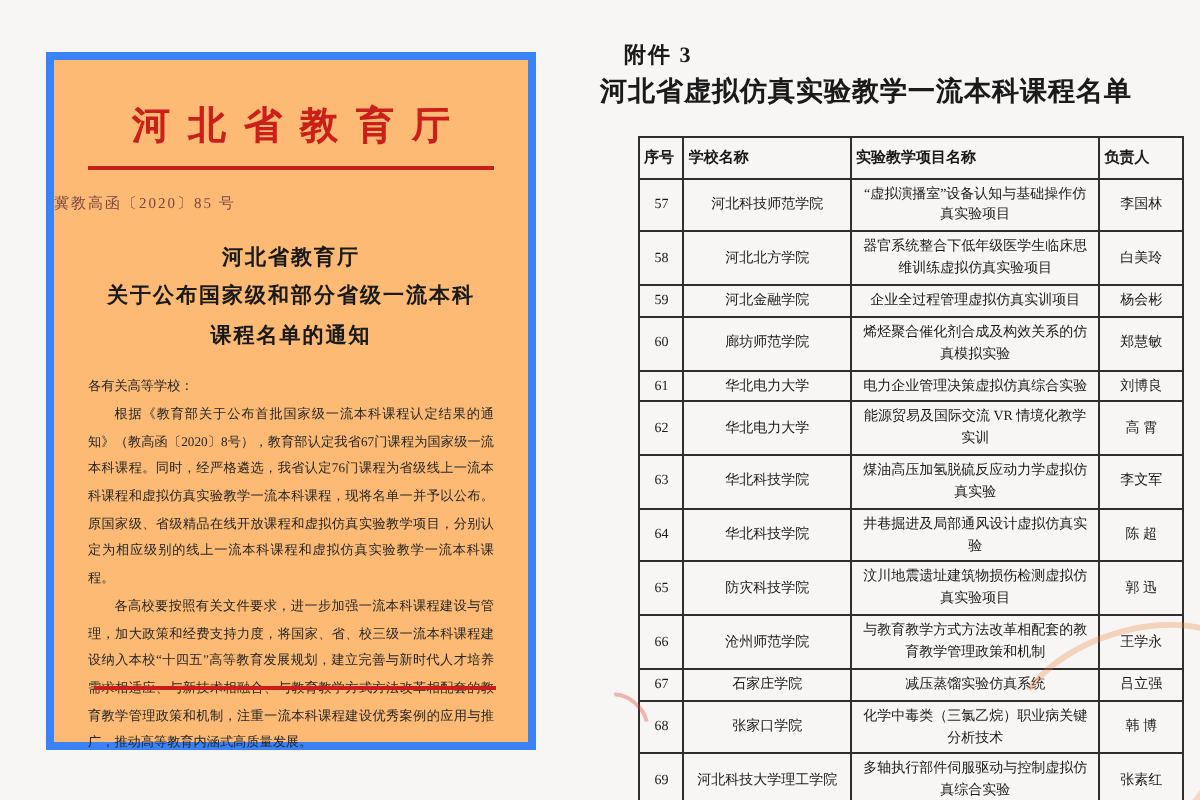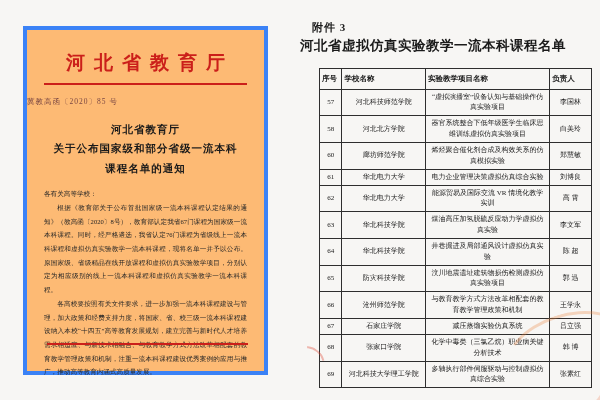--- a/index.html
+++ b/index.html
@@ -121,20 +121,26 @@
           <td class="cell-project">“虚拟演播室”设备认知与基础操作仿真实验项目</td>
           <td class="cell-leader">李国林</td>
         </tr>
         <tr>
           <td class="cell-no">58</td>
           <td class="cell-school">河北北方学院</td>
           <td class="cell-project">器官系统整合下低年级医学生临床思维训练虚拟仿真实验项目</td>
           <td class="cell-leader">白美玲</td>
         </tr>
         <tr>
+          <td class="cell-no">59</td>
+          <td class="cell-school">河北金融学院</td>
+          <td class="cell-project">企业全过程管理虚拟仿真实训项目</td>
+          <td class="cell-leader">杨会彬</td>
+        </tr>
+        <tr>
           <td class="cell-no">60</td>
           <td class="cell-school">廊坊师范学院</td>
           <td class="cell-project">烯烃聚合催化剂合成及构效关系的仿真模拟实验</td>
           <td class="cell-leader">郑慧敏</td>
         </tr>
         <tr>
           <td class="cell-no">61</td>
           <td class="cell-school">华北电力大学</td>
           <td class="cell-project">电力企业管理决策虚拟仿真综合实验</td>
           <td class="cell-leader">刘博良</td>

